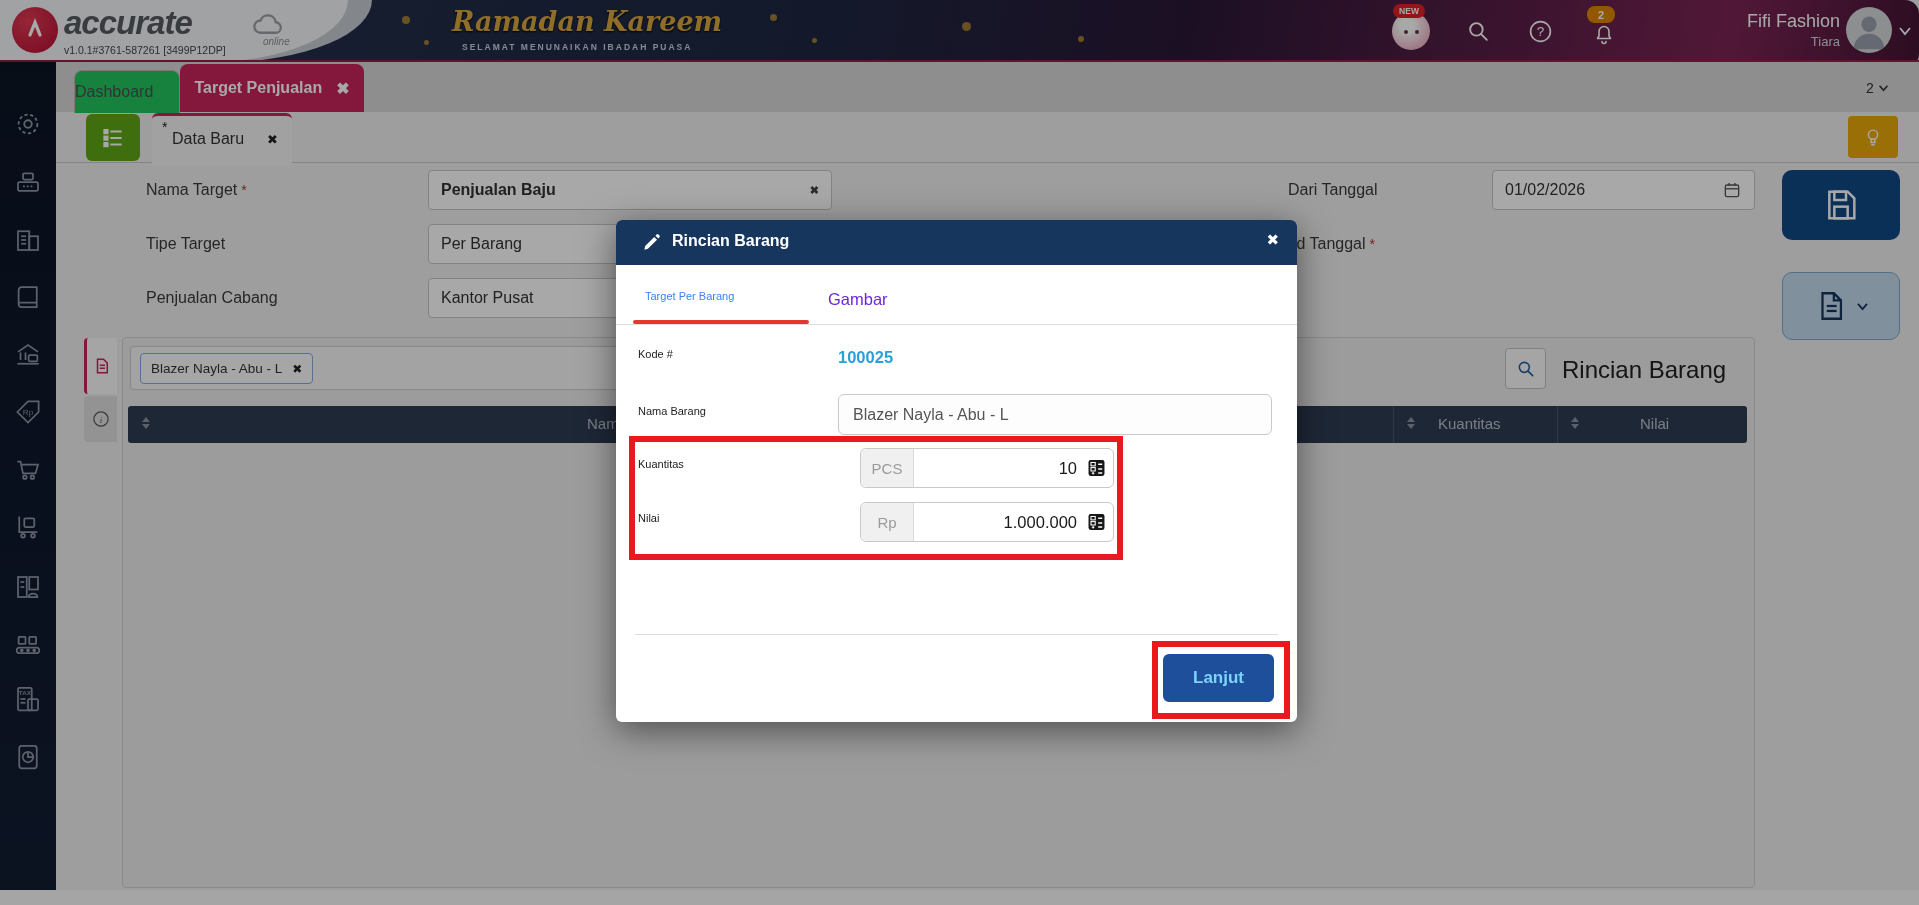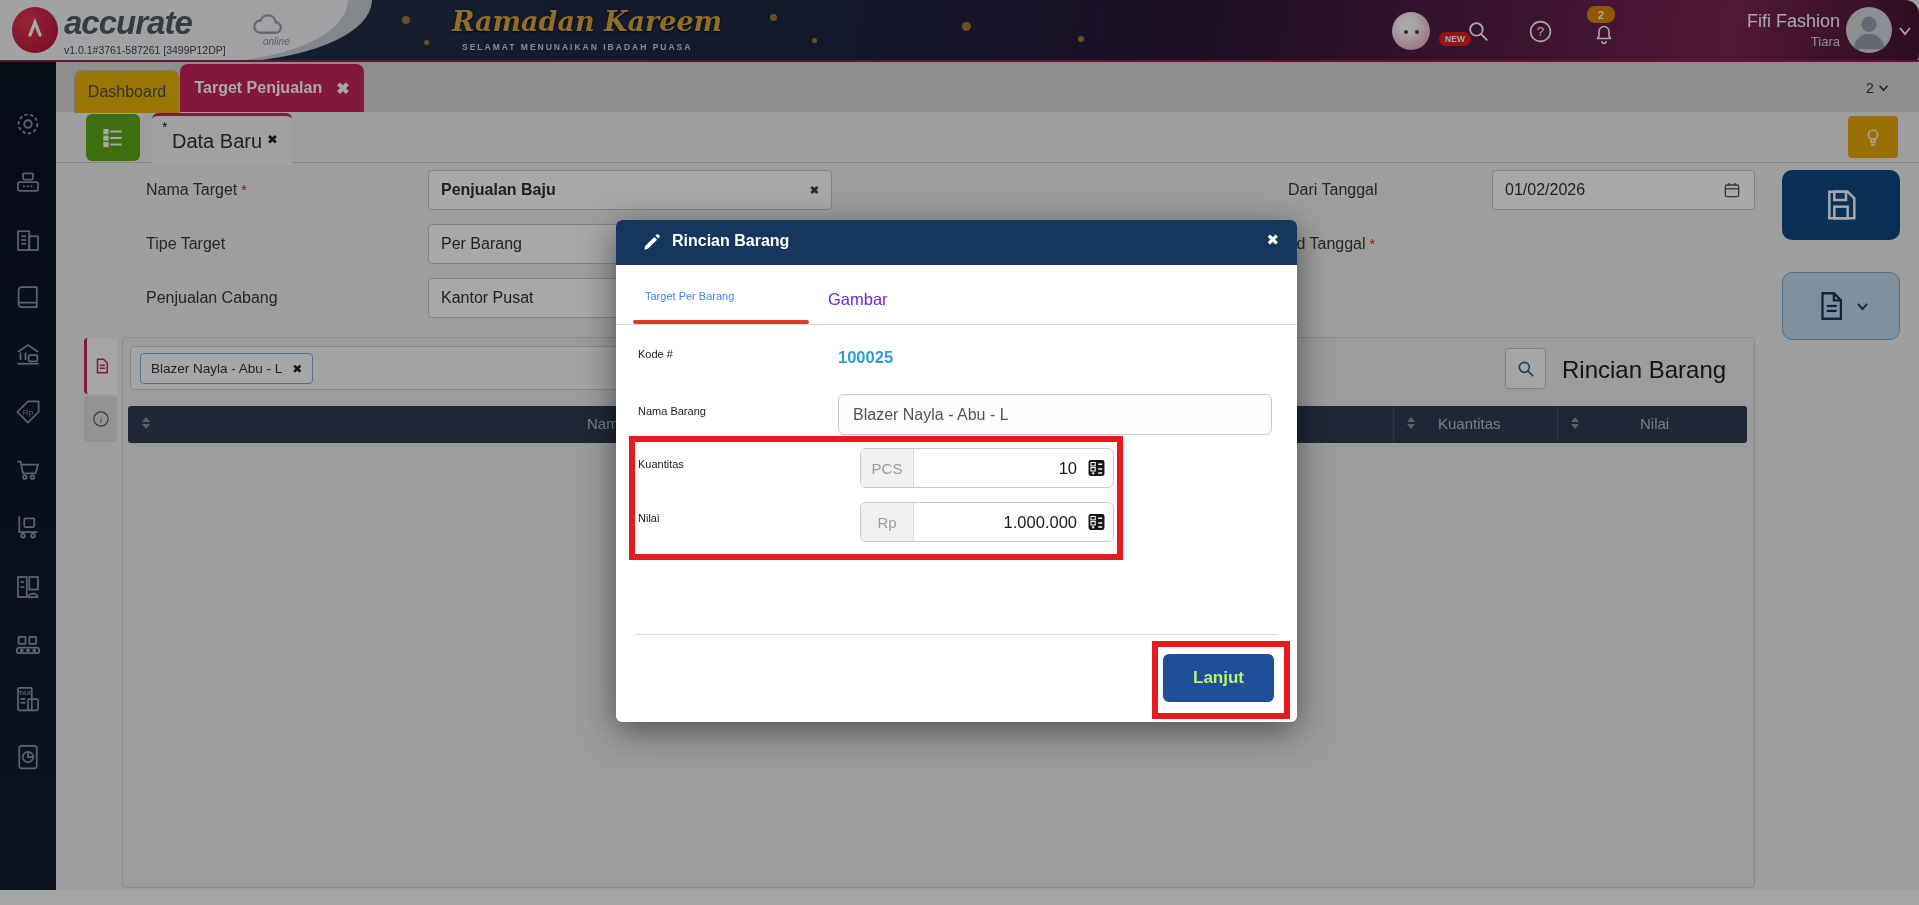--- a/index.html
+++ b/index.html
@@ -15,48 +15,48 @@
   .logo-circle{left:12px;top:7px;width:46px;height:46px;border-radius:50%;
        background:radial-gradient(circle at 35% 30%,#e23a55,#b60f33);display:flex;align-items:center;justify-content:center;}
   .logo-word{left:64px;top:4px;font-size:33px;font-style:italic;font-weight:bold;color:#565a60;letter-spacing:-1px;}
   .logo-online{left:263px;top:36px;font-size:10px;font-style:italic;color:#8a8f96;}
   .version{left:64px;top:44px;font-size:10.5px;color:#42464c;}
   .banner-title{left:452px;top:6px;font-size:27px;font-family:"DejaVu Serif",serif;font-style:italic;font-weight:bold;
        color:#d9a83f;text-shadow:0 1px 2px #000;}
   .banner-sub{left:462px;top:42px;font-size:8.5px;letter-spacing:2px;color:#c9d2de;font-weight:bold;}
   .gold-dot{border-radius:50%;background:#c9982f;opacity:.75;filter:blur(.5px);}
   .hicon{color:#fff;}
-  .new-badge{left:1439px;top:4px;width:32px;height:14px;background:#e31f25;border-radius:7px;color:#fff;
-       font-size:8.5px;font-weight:bold;display:flex;align-items:center;justify-content:center;z-index:3;margin-top:28px;}
+  .new-badge{left:1393px;top:4px;width:32px;height:14px;background:#e31f25;border-radius:7px;color:#fff;
+       font-size:8.5px;font-weight:bold;display:flex;align-items:center;justify-content:center;z-index:3;}
   .mascot{left:1392px;top:12px;width:38px;height:38px;border-radius:50%;
        background:radial-gradient(circle at 40% 35%,#ffffff 20%,#f2bccd 70%,#d892ae);}
   .mascot i{position:absolute;width:4px;height:4px;border-radius:50%;background:#5a3a44;}
   .notif-badge{left:1587px;top:6px;width:28px;height:17px;background:#dd8600;border-radius:8px;color:#fff;
        font-size:11px;font-weight:bold;display:flex;align-items:center;justify-content:center;}
   .company{left:1640px;top:11px;width:200px;text-align:right;font-size:18px;color:#fff;}
   .username{left:1640px;top:34px;width:200px;text-align:right;font-size:13px;color:#d4d9e2;}
   .avatar{left:1846px;top:7px;width:46px;height:46px;border-radius:50%;background:#d6d8db;overflow:hidden;}
   
   #sidebar{left:0;top:62px;width:56px;height:828px;background:linear-gradient(180deg,#0c1424,#121d33);}
   .sb-ic{left:13px;width:30px;height:30px;}
   
   #tabstrip{left:56px;top:62px;width:1863px;height:50px;background:#d8d8d8;}
-  .tab-dash{left:74px;top:70px;width:104px;height:42px;background:#eab308;border:1px solid #bdbdbd;border-bottom:none;
-       border-radius:8px 8px 0 0;display:flex;align-items:center;justify-content:center;font-size:16px;color:#4f4f4f;}
+  .tab-dash{left:74px;top:70px;width:104px;height:42px;background:#22c55e;border:1px solid #bdbdbd;border-bottom:none;
+       border-radius:8px 8px 0 0;display:flex;align-items:center;font-size:16px;color:#4f4f4f;}
   .tab-active{left:180px;top:64px;width:184px;height:48px;background:#c9235c;border-radius:8px 8px 0 0;
        display:flex;align-items:center;justify-content:center;gap:14px;font-size:16px;font-weight:bold;color:#fff;}
   .win-count{left:1866px;top:80px;font-size:14px;color:#333;display:flex;align-items:center;gap:4px;}
   
   .row2-line{left:56px;top:162px;width:1863px;height:1px;background:#c8c8c8;}
   .green-btn{left:86px;top:114px;width:54px;height:47px;background:#5fa714;border-radius:6px;
        display:flex;align-items:center;justify-content:center;}
   .databaru{left:152px;top:113px;width:140px;height:50px;background:#f5f5f5;border-top:3px solid #c9235c;
        border-radius:6px 6px 0 0;}
   .databaru .star{position:absolute;left:10px;top:3px;font-size:14px;color:#222;}
-  .databaru .lbl{position:absolute;left:20px;top:14px;font-size:20px;color:#333;}
+  .databaru .lbl{position:absolute;left:20px;top:14px;font-size:16px;color:#333;}
   .databaru .x{position:absolute;right:14px;top:16px;font-size:13px;color:#222;}
   .bulb-btn{left:1848px;top:116px;width:50px;height:42px;background:#e9a90a;border-radius:4px;
        display:flex;align-items:center;justify-content:center;}
   
   .flabel{font-size:16px;color:#3a3a3a;white-space:nowrap;}
   .req{color:#cf2020;margin-left:4px;font-size:14px;}
   .inp{background:#fff;border:1px solid #c7c7c7;border-radius:4px;display:flex;align-items:center;
        padding:0 12px;font-size:16px;color:#333;box-sizing:border-box;}
   .inp .clear{margin-left:auto;font-size:11px;color:#444;}
   .save-btn{left:1782px;top:170px;width:118px;height:70px;background:#114a85;border-radius:10px;
@@ -98,21 +98,21 @@
   .kode-val{color:#2b9fd8;font-weight:bold;font-size:16.5px;}
   .m-inp{background:#fdfdfd;border:1px solid #c9c9c9;border-radius:6px;box-sizing:border-box;
        display:flex;align-items:center;font-size:16px;color:#555;}
   .num-inp{background:#fff;border:1px solid #c9c9c9;border-radius:6px;box-sizing:border-box;position:absolute;}
   .num-prefix{position:absolute;left:0;top:0;width:52px;height:100%;background:#f0f0f0;border-right:1px solid #ddd;
        border-radius:6px 0 0 6px;display:flex;align-items:center;justify-content:center;font-size:15px;color:#9b9b9b;}
   .num-val{position:absolute;right:36px;top:0;height:100%;display:flex;align-items:center;font-size:16.5px;color:#1a1a1a;}
   .calc{position:absolute;right:8px;top:50%;transform:translateY(-50%);}
   .m-divider{left:19px;top:414px;width:643px;height:1px;background:#dcdcdc;}
   .lanjut{left:547px;top:434px;width:111px;height:48px;background:#1d4f9b;border-radius:6px;border:none;
-       display:flex;align-items:center;justify-content:center;font-size:17px;font-weight:600;color:#bef264;}
+       display:flex;align-items:center;justify-content:center;font-size:17px;font-weight:600;color:#7dd3fc;}
   .annot{border:6px solid #e8191f;z-index:120;box-sizing:border-box;}
 </style>
 </head>
 <body>
 
 <div id="app">
 
   <div id="hdr" class="abs">
     <div class="abs wave1"></div>
     <div class="abs wave2"></div>

